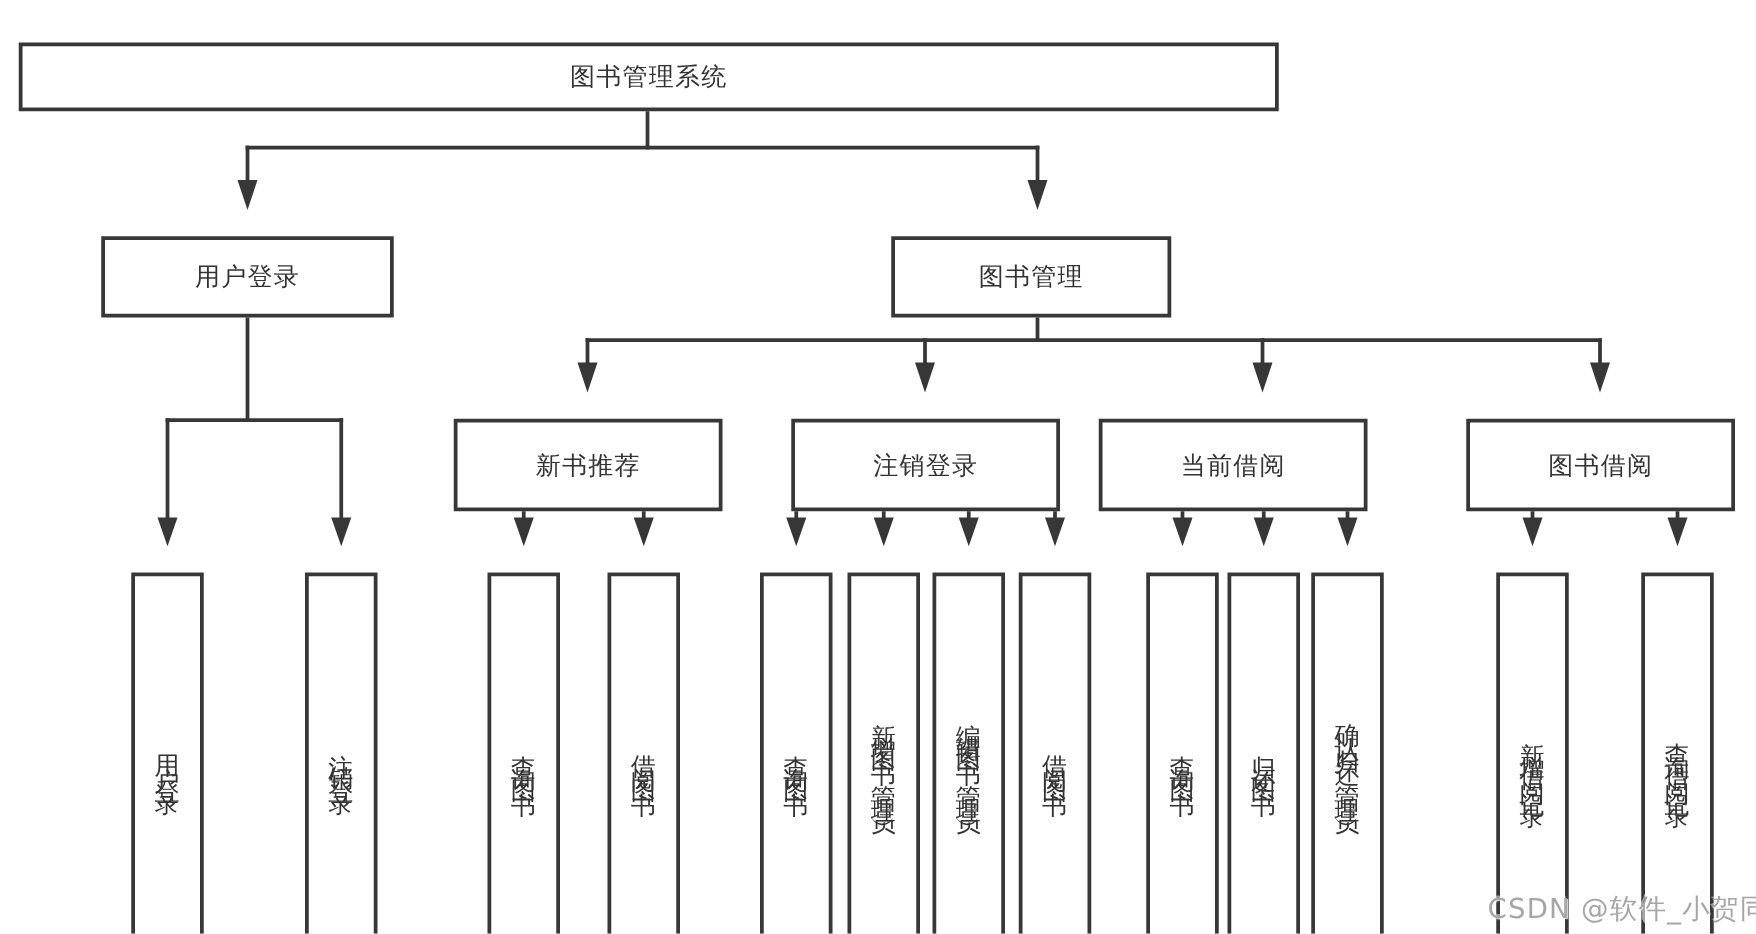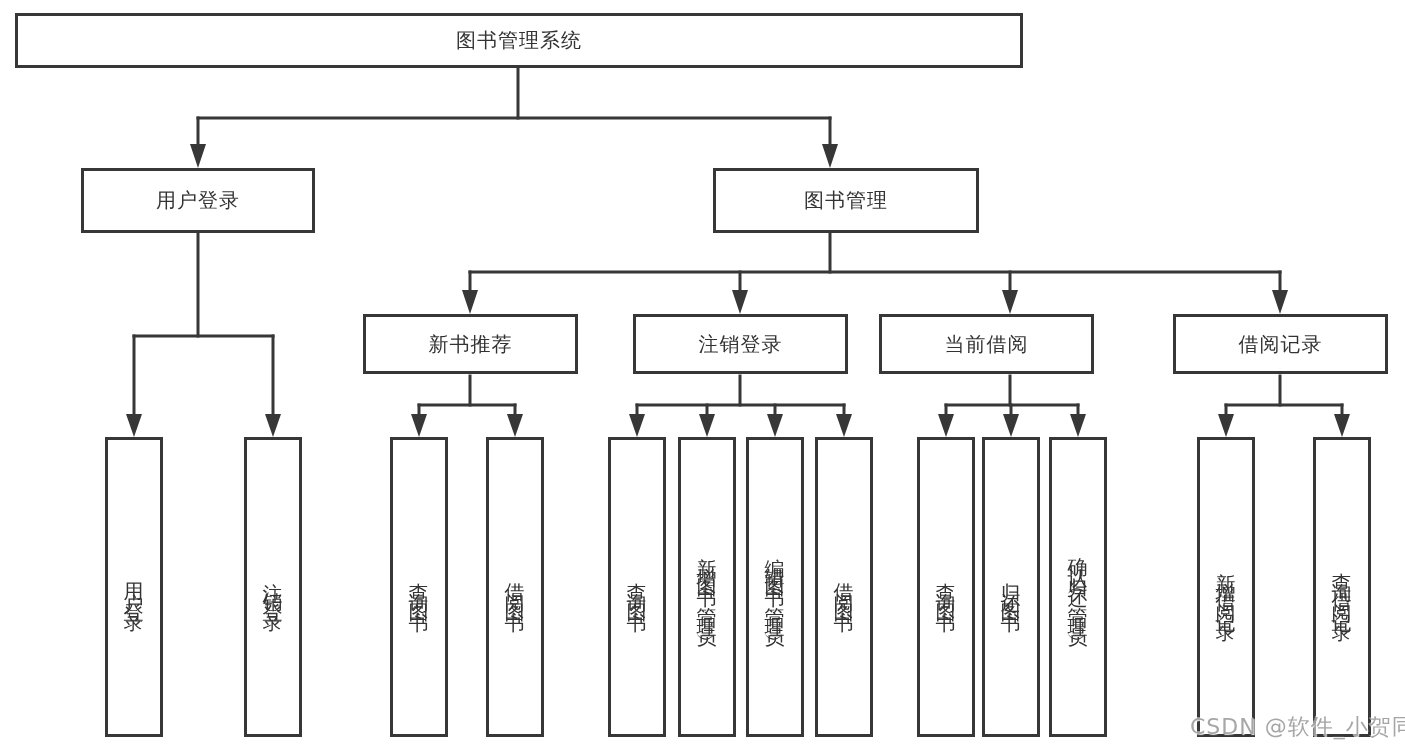--- a/index.html
+++ b/index.html
@@ -18,40 +18,41 @@
   }
   .box {
     position: absolute;
     box-sizing: border-box;
     background: #ffffff;
     border: 3px solid #373737;
     display: flex;
     align-items: center;
     justify-content: center;
     color: #333333;
+    margin-top: 21px;
   }
   .h-box span {
     font-size: 20px;
     letter-spacing: 1px;
     white-space: nowrap;
   }
   .v-box span {
     writing-mode: vertical-rl;
     text-orientation: mixed;
     font-size: 20px;
     letter-spacing: 10px;
     line-height: 1;
   }
   
   .n-root  { left: 15px;   top: 13px;  width: 1008px; height: 55px; }
   
   .n-l2a   { left: 81px;   top: 168px; width: 234px;  height: 65px; }
-  .n-l2b   { left: 713px;  top: 168px; width: 266px;  height: 65px; }
-  
-  .n-l3    { top: 314px; width: 215px; height: 60px; }
+  .n-l2b   { left: 713px;  top: 168px; width: 224px;  height: 65px; }
+  
+  .n-l3    { top: 314px; width: 215px; height: 74px; }
   .n-l3a   { left: 363px;  }
   .n-l3b   { left: 633px;  }
   .n-l3c   { left: 879px;  }
   .n-l3d   { left: 1173px; }
   
   .leaf    { top: 437px; width: 58px; height: 300px; }
   .n-a1 { left: 105px; }  .n-a2 { left: 244px; }
   .n-b1 { left: 390px; }  .n-b2 { left: 486px; }
   .n-c1 { left: 608px; }  .n-c2 { left: 678px; }  .n-c3 { left: 746px; }  .n-c4 { left: 815px; }
   .n-d1 { left: 917px; }  .n-d2 { left: 982px; }  .n-d3 { left: 1049px; }
@@ -174,21 +175,21 @@
   <div class="box h-box n-l3 n-l3a">
     <span>新书推荐</span>
   </div>
   <div class="box h-box n-l3 n-l3b">
     <span>注销登录</span>
   </div>
   <div class="box h-box n-l3 n-l3c">
     <span>当前借阅</span>
   </div>
   <div class="box h-box n-l3 n-l3d">
-    <span>借阅记录</span>
+    <span>图书借阅</span>
   </div>
 
   <div class="box v-box leaf n-a1">
     <span>用户登录</span>
   </div>
   <div class="box v-box leaf n-a2">
     <span>注销登录</span>
   </div>
 
   <div class="box v-box leaf n-b1">

